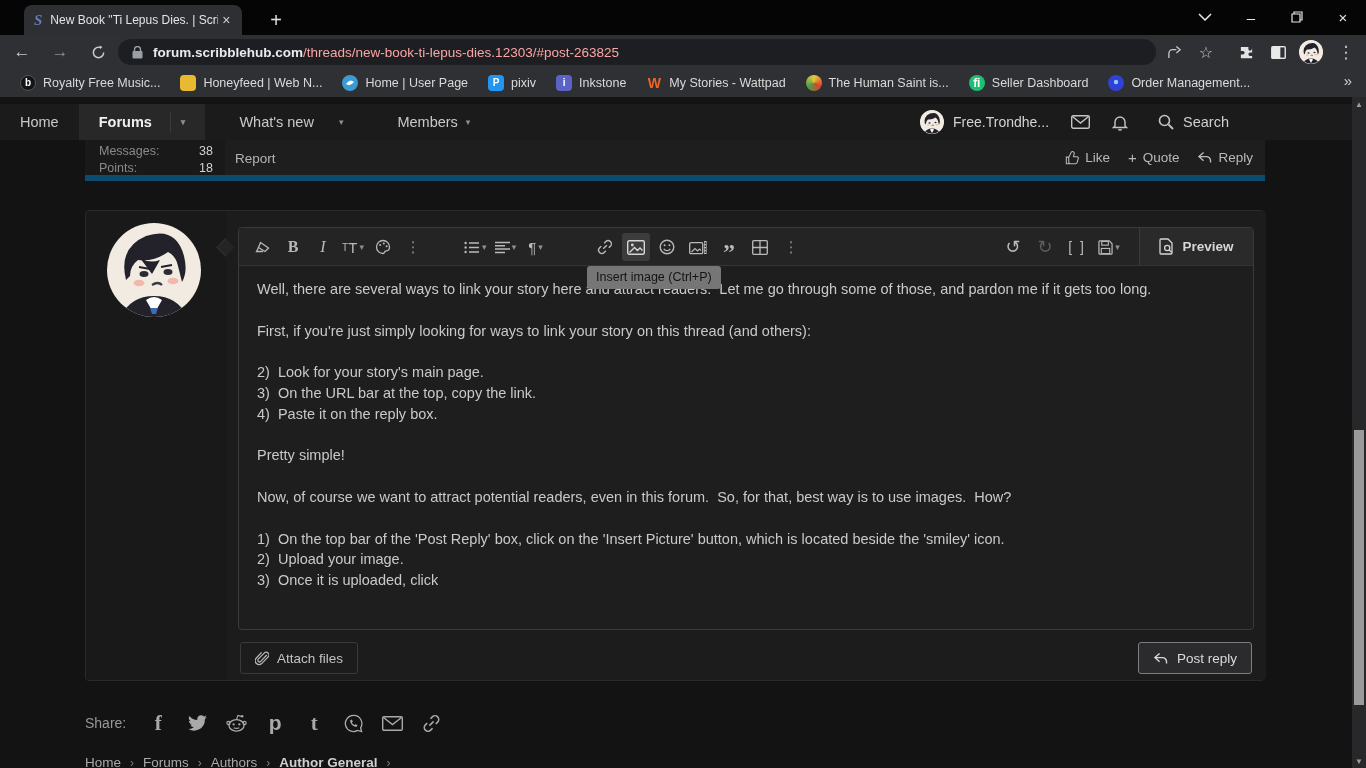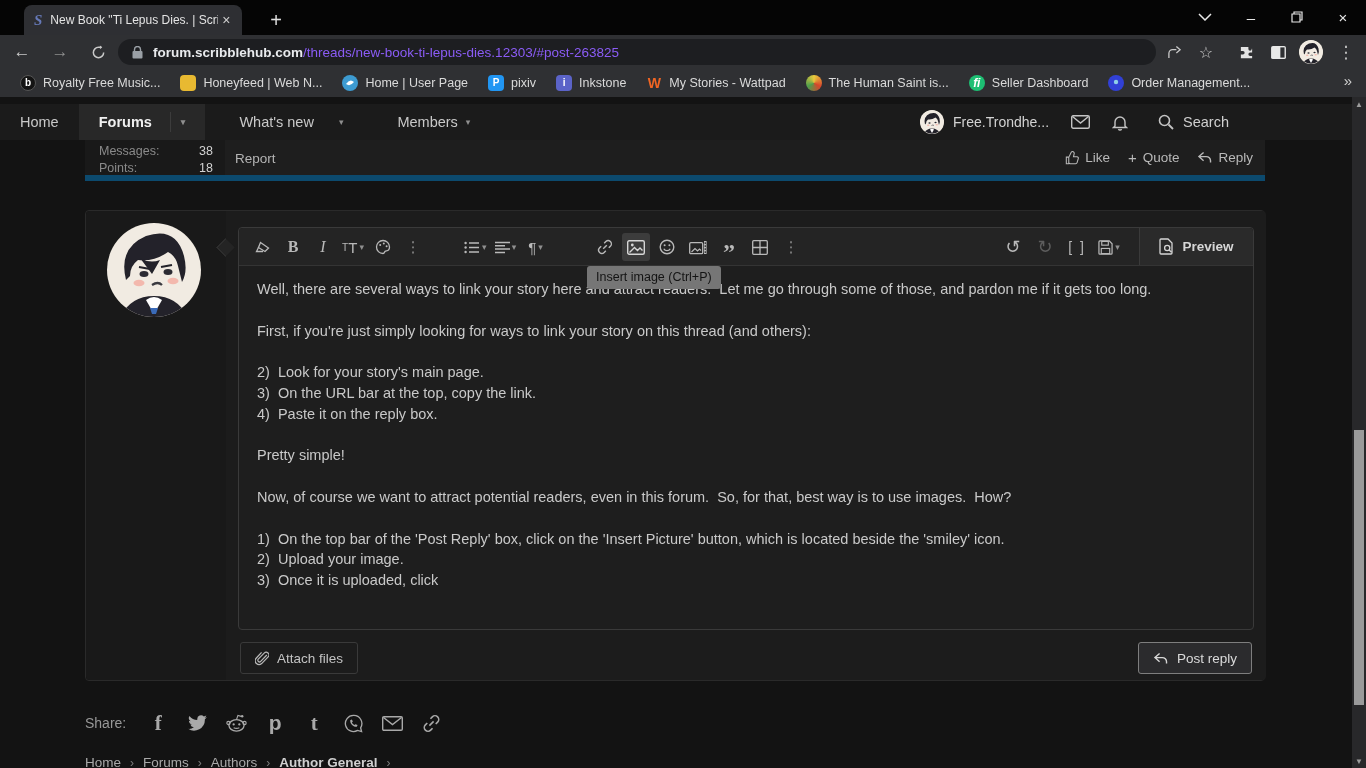--- a/index.html
+++ b/index.html
@@ -19,21 +19,21 @@
             display:flex; align-items:center; justify-content:center; }
   .wc { position:absolute; top:0; height:34px; width:46px; display:flex; align-items:center; justify-content:center;
         color:#e8e8e8; font-size:15px; }
 
   #toolbar { position:absolute; left:0; top:35px; width:1366px; height:33px; background:#2f3033; }
   .navbtn { position:absolute; top:3px; width:28px; height:28px; display:flex; align-items:center;
             justify-content:center; font-size:17px; color:#c9c9c9; border-radius:50%; }
   #urlbar { position:absolute; left:118px; top:4px; width:1038px; height:26px; background:#1d1e21;
             border-radius:13px; display:flex; align-items:center; padding:0 14px; }
   .url-host { color:#e8eaed; font-size:13.5px; font-weight:bold; margin-left:10px; }
-  .url-path { color:#8b5cf6; font-size:13.5px; }
+  .url-path { color:#fca5a5; font-size:13.5px; }
 
   #bookbar { position:absolute; left:0; top:68px; width:1366px; height:29px; background:#2f3033;
              display:flex; align-items:center; padding-left:12px; gap:4px; }
   .bm { display:flex; align-items:center; gap:7px; padding:0 8px; height:24px; border-radius:12px; }
   .bm-label { color:#dadada; font-size:12.5px; white-space:nowrap; }
   .bm-ic { width:16px; height:16px; border-radius:4px; display:flex; align-items:center; justify-content:center;
            font-size:10px; font-weight:bold; color:#fff; flex:0 0 auto; }
   #bm-overflow { position:absolute; right:14px; top:4px; color:#d0d0d0; font-size:15px; }
 
   
@@ -227,21 +227,21 @@
   </div>
   <div class="bm">
     <span class="bm-ic" style="background:transparent;color:#f06523;font-size:14px;">W</span>
     <span class="bm-label">My Stories - Wattpad</span>
   </div>
   <div class="bm">
     <span class="bm-ic" style="background:conic-gradient(#e8c93d,#d8442b,#4d9e4c,#e8c93d);border-radius:50%;"></span>
     <span class="bm-label">The Human Saint is...</span>
   </div>
   <div class="bm">
-    <span class="bm-ic" style="background:#1dbf73;border-radius:50%;font-size:12px;font-style:italic;">fi</span>
+    <span class="bm-ic" style="background:#1dbf73;border-radius:50%;font-size:12px;">fi</span>
     <span class="bm-label">Seller Dashboard</span>
   </div>
   <div class="bm">
     <span class="bm-ic" style="background:#3140d6;border-radius:50%;">
       <svg width="8" height="8" viewBox="0 0 8 8">
           <circle cx="4" cy="3" r="2.2" fill="#8fd0e8"></circle>
         </svg>
     </span>
     <span class="bm-label">Order Management...</span>
   </div>

